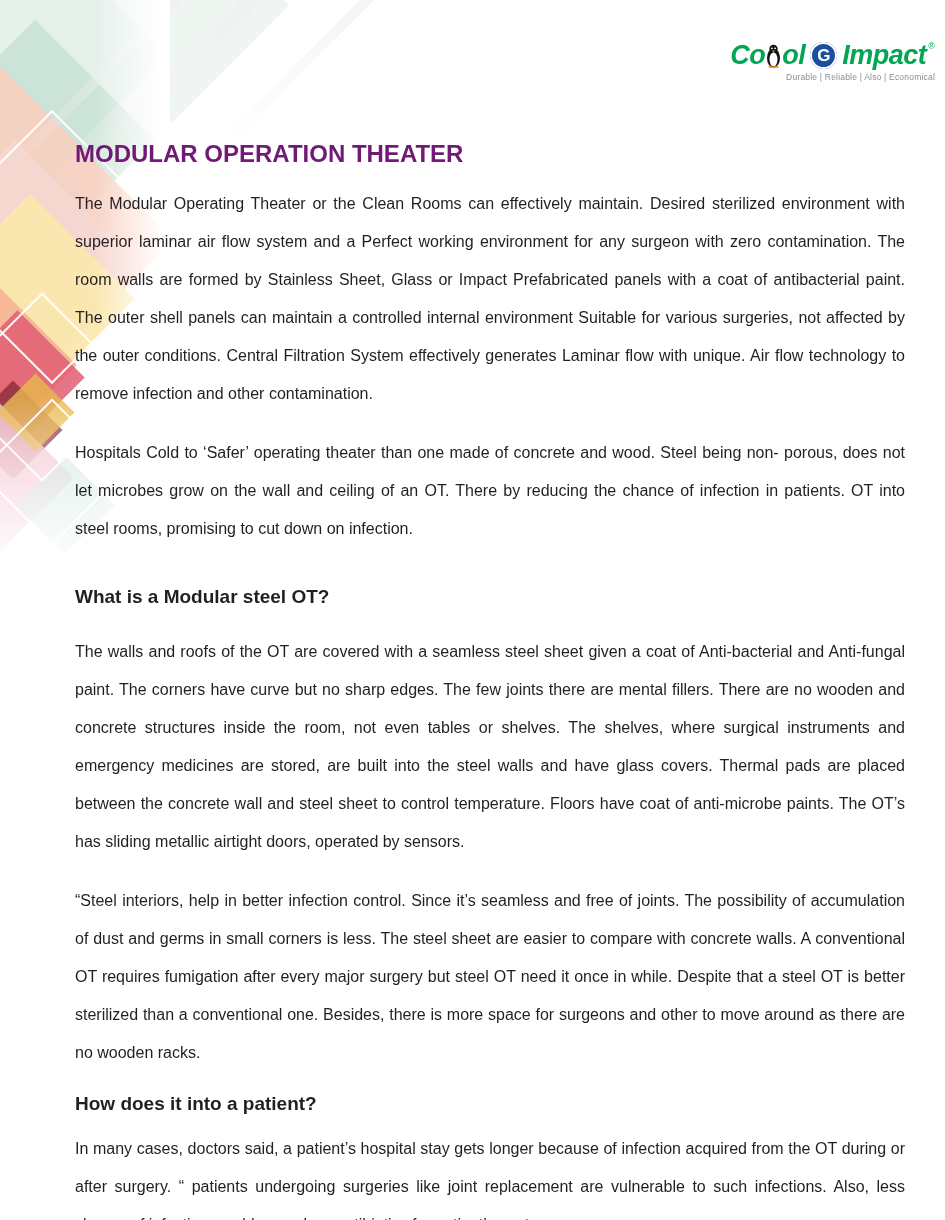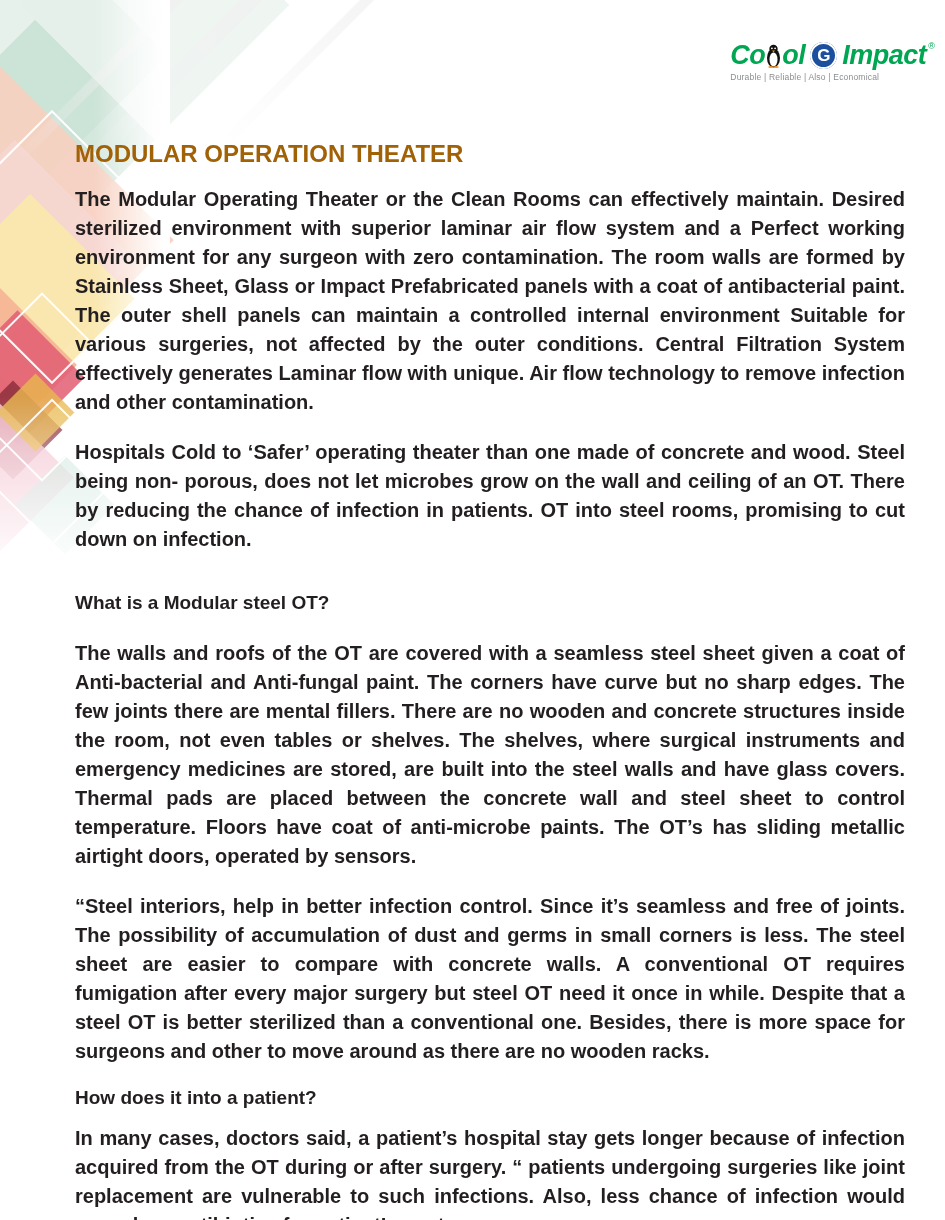--- a/index.html
+++ b/index.html
@@ -31,39 +31,39 @@
   .streak1{left:200px;top:-30px;width:10px;height:260px;}
   .streak2{left:300px;top:-60px;width:16px;height:320px;}
   .streak3{left:430px;top:-70px;width:10px;height:300px;}
   .deco-fade{
     position:absolute;z-index:1;left:0;top:0;width:170px;height:640px;
     background:
       linear-gradient(to bottom, rgba(255,255,255,0) 62%, #ffffff 90%),
       linear-gradient(to right, rgba(255,255,255,0) 55%, #ffffff 96%);
   }
   
-  .logo{position:absolute;z-index:2;top:42px;right:10px;text-align:left;}
+  .logo{position:absolute;z-index:2;top:42px;right:10px;text-align:right;}
   .logo-row{display:flex;align-items:center;justify-content:flex-end;gap:2px;}
   .logo-word{font-size:27px;font-weight:bold;font-style:italic;color:#00a651;letter-spacing:-0.5px;line-height:1;}
   .penguin{width:15px;height:24px;margin:0 -1px;display:inline-block;}
   .g-badge{
     width:27px;height:27px;border-radius:50%;background:#1d4f9f;margin:0 3px;
     display:flex;align-items:center;justify-content:center;
     box-shadow:inset 0 0 0 2px #ffffff;
     color:#ffffff;font-weight:bold;font-size:17px;line-height:1;flex:0 0 auto;
   }
   .reg{font-size:9px;color:#00a651;vertical-align:top;align-self:flex-start;line-height:1;}
   .tagline{font-size:8.5px;color:#8a8d8f;margin-top:3px;letter-spacing:.2px;}
   
   .content{position:absolute;z-index:2;left:75px;width:830px;top:140px;}
   .doc-title{
-    font-size:24px;font-weight:bold;color:#a16207;margin:0 0 17px 0;letter-spacing:0;
+    font-size:24px;font-weight:bold;color:#701a75;margin:0 0 17px 0;letter-spacing:0;
   }
   .para{
-    font-size:20px;line-height:29px;margin:0 0 21px 0;text-align:justify;color:#231f20;font-weight:bold;
+    font-size:16px;line-height:38px;margin:0 0 21px 0;text-align:justify;color:#231f20;
   }
   .para:last-child{margin-bottom:12px;}
   .sec-heading{
     font-size:19px;font-weight:bold;color:#231f20;margin:38px 0 25px 0;
   }
   .sec-heading.tight{margin:36px 0 11px 0;}
   .sec-heading.how{margin:16px 0 15px 0;}
 </style>
 </head>
 <body>

